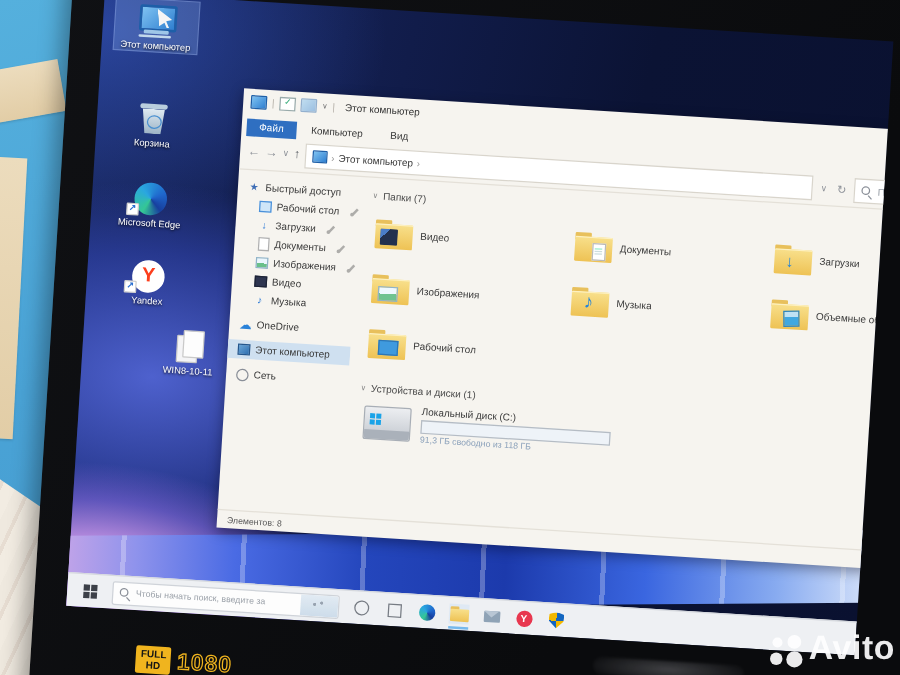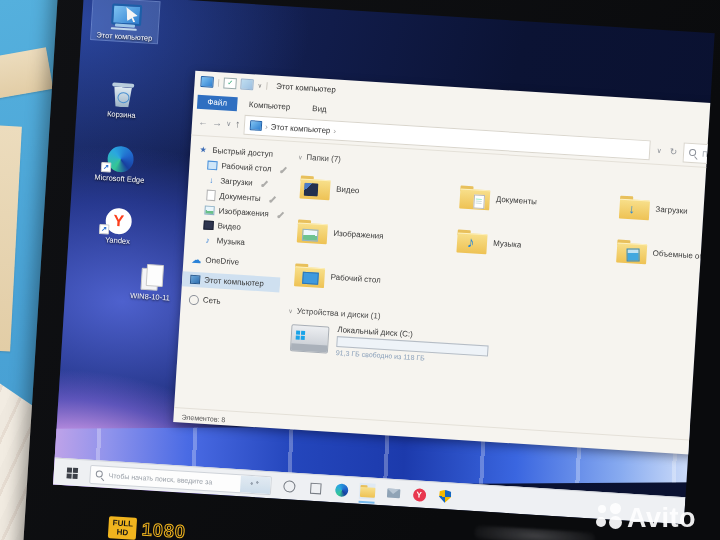--- a/index.html
+++ b/index.html
@@ -159,21 +159,21 @@
   .tico.open .ul{position:absolute;left:0;right:0;bottom:-4px;height:2px;background:#76b9ed;}
   .mail{width:13px;height:9px;background:#8fa3b6;position:relative;border-radius:1px;}
   .mail::after{content:"";position:absolute;left:0;top:0;border-left:6.5px solid transparent;border-right:6.5px solid transparent;border-top:5px solid #b8c6d4;}
   .ya-c{width:13px;height:13px;border-radius:50%;background:#e8374f;color:#fff;font-size:8px;font-weight:bold;line-height:13px;text-align:center;}
   .shield{width:12px;height:13px;clip-path:polygon(50% 0,100% 15%,100% 55%,50% 100%,0 55%,0 15%);background:conic-gradient(#1466c0 0 25%,#f2b800 0 50%,#1466c0 0 75%,#f2b800 0);}
   
   .sticker{position:absolute;left:84px;top:584px;display:flex;align-items:center;gap:5px;}
   .fullhd{background:#f0b41e;color:#151515;font-weight:bold;font-size:8px;line-height:9px;padding:2px 4px;border-radius:2px;text-align:center;}
   .n1080{color:#f0b41e;font-size:18px;font-weight:bold;letter-spacing:1px;-webkit-text-stroke:1px #f0b41e;color:transparent;}
   .brand{position:absolute;left:450px;top:570px;width:120px;height:14px;background:radial-gradient(60% 100% at 50% 50%,rgba(150,150,155,.38),rgba(0,0,0,0));border-radius:6px;filter:blur(1px);}
-  .avito{position:absolute;right:24px;bottom:6px;display:flex;align-items:flex-start;gap:5px;opacity:.92;z-index:90;}
+  .avito{position:absolute;right:4px;bottom:6px;display:flex;align-items:flex-end;gap:5px;opacity:.92;z-index:90;}
   .adots{position:relative;width:26px;height:26px;}
   .adots span{position:absolute;border-radius:50%;background:#fff;}
   .adots .d1{width:8px;height:8px;left:2px;top:2px;}
   .adots .d2{width:11px;height:11px;right:1px;top:0;}
   .adots .d3{width:10px;height:10px;left:0;bottom:2px;}
   .adots .d4{width:13px;height:13px;right:0;bottom:0;}
   .avito .atext{color:#fff;font-size:27px;font-weight:bold;letter-spacing:.5px;}
 </style>
 </head>
 <body>

